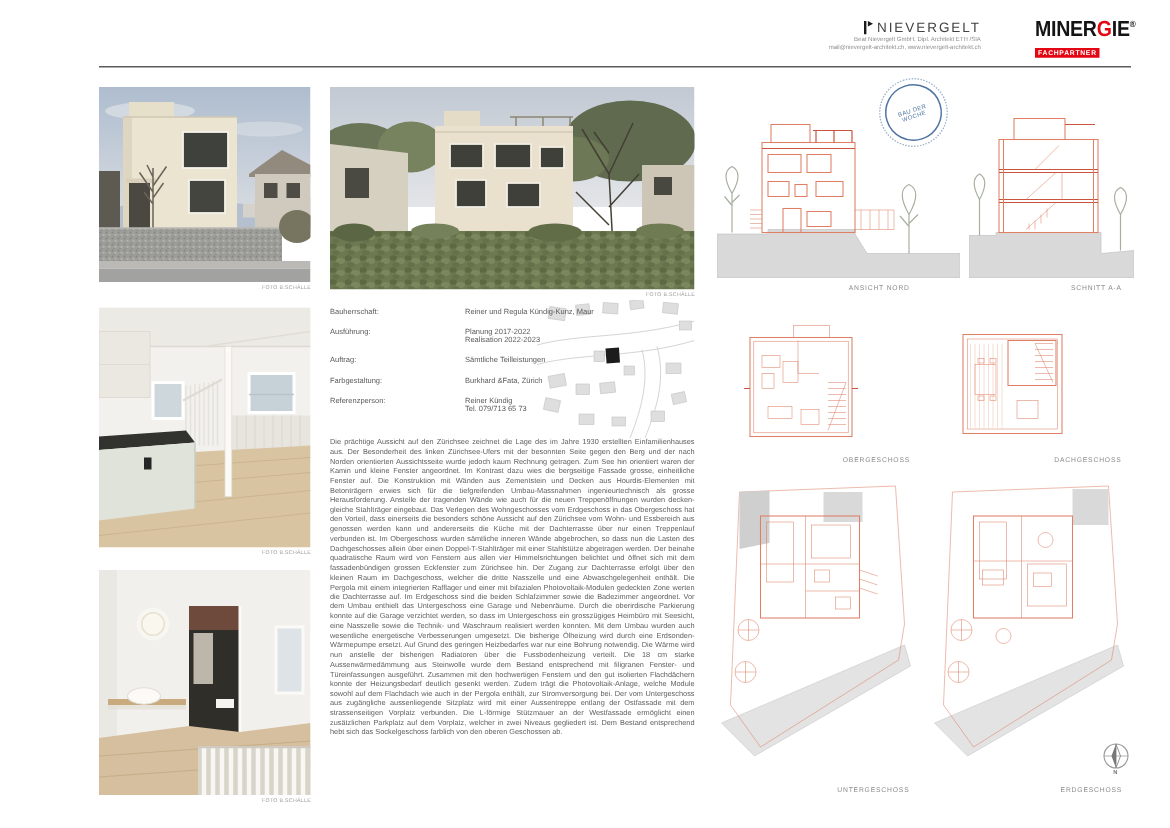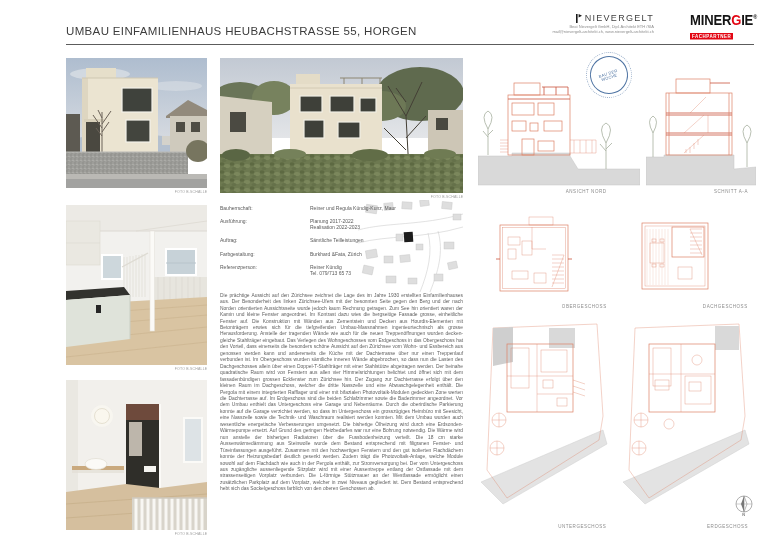--- a/index.html
+++ b/index.html
@@ -88,21 +88,20 @@
       <rect width="10" height="8" fill="#6d7950"></rect>
       <ellipse cx="2" cy="2" rx="2.6" ry="1.8" fill="#5d6942"></ellipse>
       <ellipse cx="7" cy="4" rx="3" ry="2" fill="#7b875c"></ellipse>
       <ellipse cx="4" cy="6.5" rx="2.4" ry="1.6" fill="#65714a"></ellipse>
     </pattern>
   </defs>
 </svg>
 
 <div id="board">
 
-  <div class="title">UMBAU EINFAMILIENHAUS HEUBACHSTRASSE 55, HORGEN</div>
   <div class="rule"></div>
 
   <div class="niev">
     <div class="niev-name">
       <svg width="6" height="9" viewBox="0 0 6 9">
         <rect x="0" y="0" width="1.6" height="9" fill="#1a1a1a"></rect>
         <polygon points="2.6,0 6,1.8 2.6,3.6" fill="#1a1a1a"></polygon>
       </svg>
       <span>NIEVERGELT</span>
     </div>

